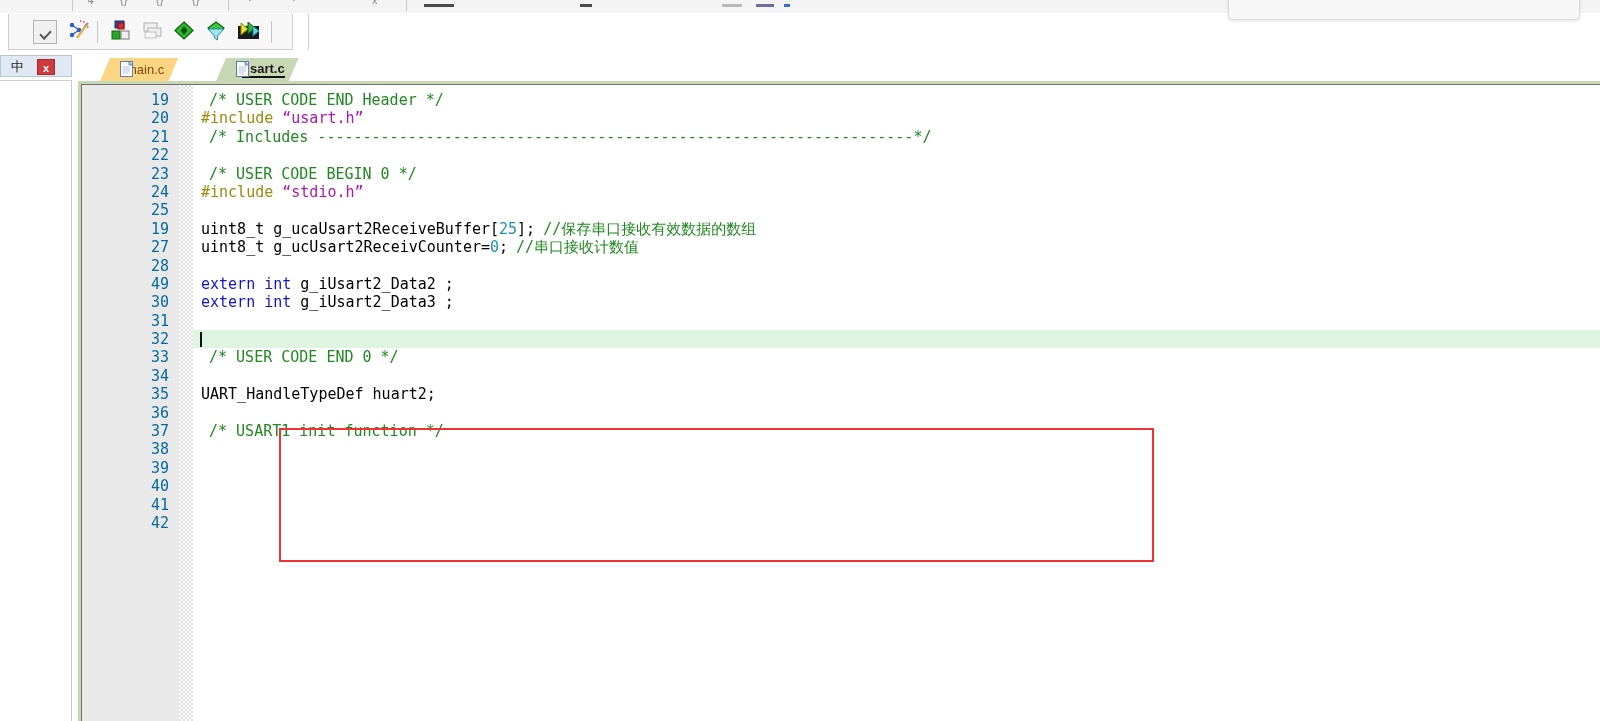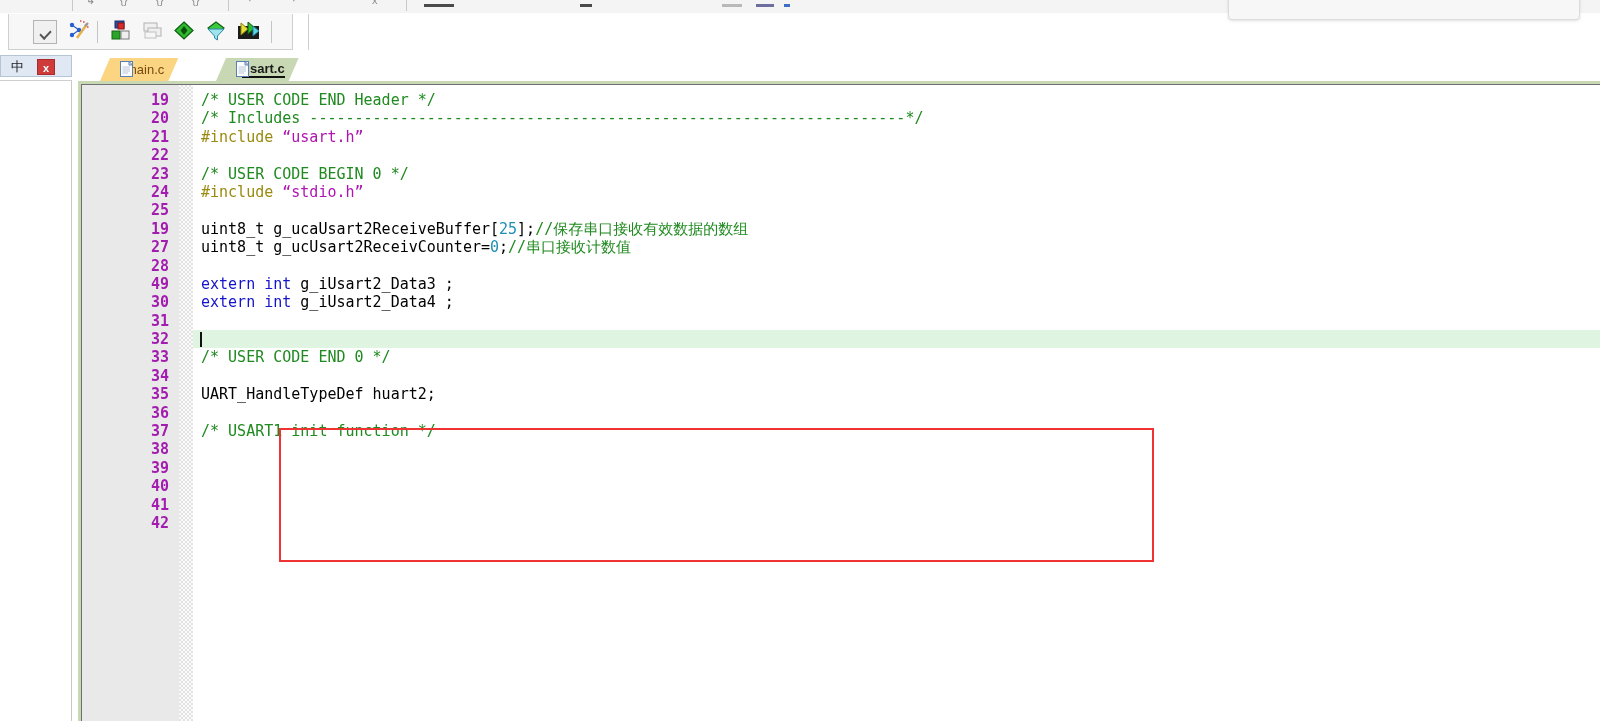--- a/index.html
+++ b/index.html
@@ -253,28 +253,27 @@
     padding-left: 8px;
   }
   .ln {
     position: relative;
     height: 18.4px;
     line-height: 18.4px;
     text-align: right;
     padding-right: 10px;
     font-family: "DejaVu Sans Mono", "Liberation Mono", monospace;
     font-size: 15px;
-    color: #a21caf;
-    box-sizing: border-box;
-    font-weight: bold;
+    color: #0369a1;
+    box-sizing: border-box;
   }
   .lines-wrap { position: absolute; left: 0; top: 6px; width: 100%; }
 
   
-  .c-comment { color: #1f8a1f; }
+  .c-comment { color: #1f8a1f; margin-left: 8px; }
   .c-pre     { color: #9a8a10; }
   .c-str     { color: #b014b0; }
   .c-kw      { color: #1414cc; }
   .c-num     { color: #1f8fb4; }
   .c-plain   { color: #000000; }
 
   .line-highlight {
     background: #dff5e2;
   }
   .caret {
@@ -460,31 +459,31 @@
             <div class="ln">39</div>
             <div class="ln">40</div>
             <div class="ln">41</div>
             <div class="ln">42</div>
           </div>
       </div>
       <div class="gutter-hatch"></div>
       <div class="code-area">
         <div class="lines-wrap" id="code-lines">
             <div class="code-line"><span class="c-comment">/* USER CODE END Header */</span></div>
+            <div class="code-line"><span class="c-pre">#include </span><span class="c-str">“usart.h”</span></div>
             <div class="code-line"><span class="c-comment">/* Includes ------------------------------------------------------------------*/</span></div>
-            <div class="code-line"><span class="c-pre">#include </span><span class="c-str">“usart.h”</span></div>
             <div class="code-line"><span class="c-plain"></span></div>
             <div class="code-line"><span class="c-comment">/* USER CODE BEGIN 0 */</span></div>
             <div class="code-line"><span class="c-pre">#include </span><span class="c-str">“stdio.h”</span></div>
             <div class="code-line"><span class="c-plain"></span></div>
             <div class="code-line"><span class="c-plain">uint8_t g_ucaUsart2ReceiveBuffer[</span><span class="c-num">25</span><span class="c-plain">];</span><span class="c-comment">//保存串口接收有效数据的数组</span></div>
             <div class="code-line"><span class="c-plain">uint8_t g_ucUsart2ReceivCounter=</span><span class="c-num">0</span><span class="c-plain">;</span><span class="c-comment">//串口接收计数值</span></div>
             <div class="code-line"><span class="c-plain"></span></div>
+            <div class="code-line"><span class="c-kw">extern int</span><span class="c-plain"> g_iUsart2_Data2 ;</span></div>
             <div class="code-line"><span class="c-kw">extern int</span><span class="c-plain"> g_iUsart2_Data3 ;</span></div>
-            <div class="code-line"><span class="c-kw">extern int</span><span class="c-plain"> g_iUsart2_Data4 ;</span></div>
             <div class="code-line"><span class="c-plain"></span></div>
             <div class="code-line line-highlight"><span class="c-plain"></span><span class="caret"></span></div>
             <div class="code-line"><span class="c-comment">/* USER CODE END 0 */</span></div>
             <div class="code-line"><span class="c-plain"></span></div>
             <div class="code-line"><span class="c-plain">UART_HandleTypeDef huart2;</span></div>
             <div class="code-line"><span class="c-plain"></span></div>
             <div class="code-line"><span class="c-comment">/* USART1 init function */</span></div>
             <div class="code-line"><span class="c-plain"></span></div>
           </div>
       </div>

